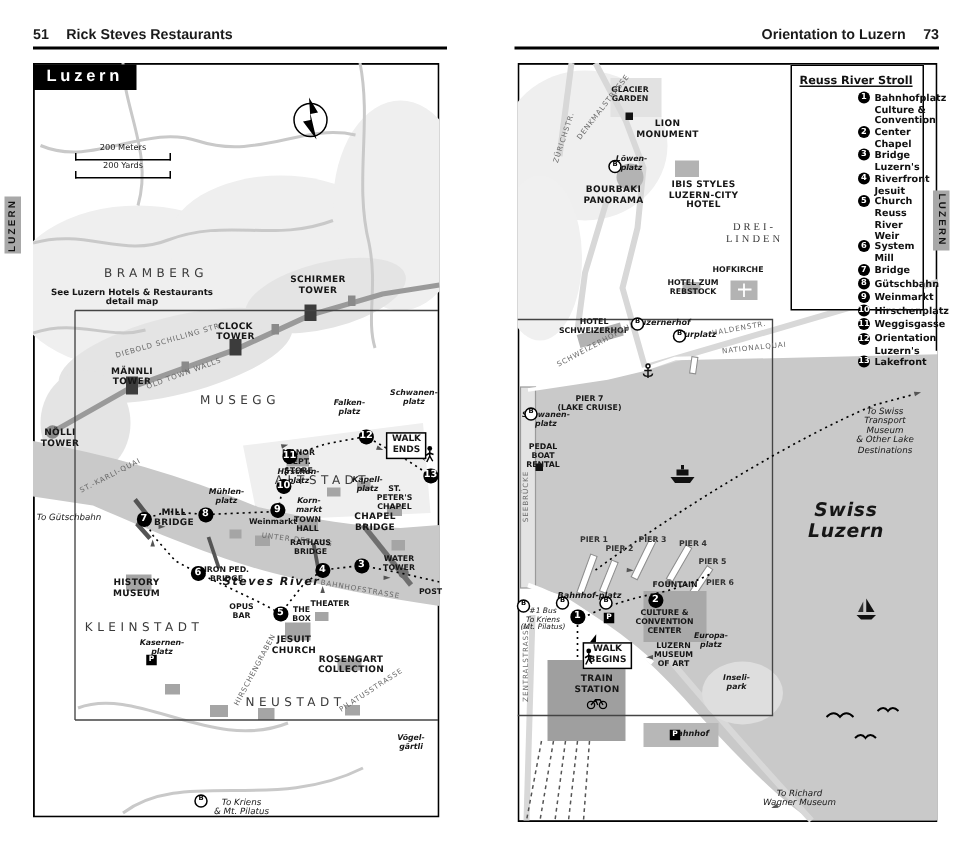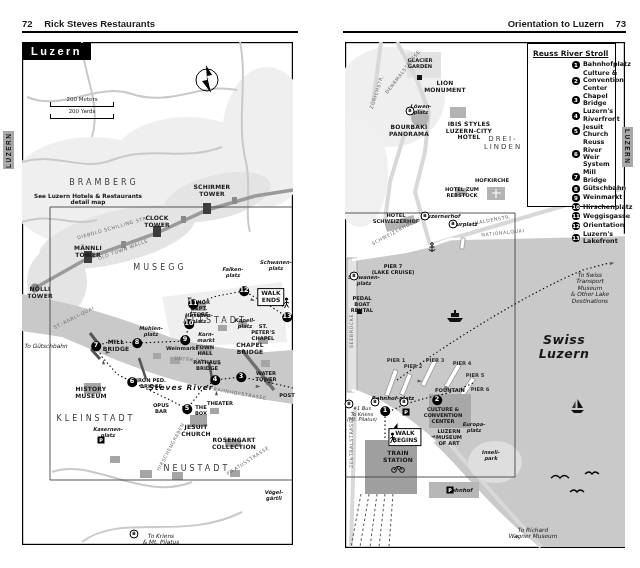--- a/index.html
+++ b/index.html
@@ -56,33 +56,33 @@
     color:#000;font-size:4.5px;font-weight:bold;line-height:6.5px;font-style:normal;}
   .icon-park{width:7px;height:7px;background:#000;color:#fff;font-size:5px;
     font-weight:bold;line-height:7px;font-style:normal;}
   .marker{position:absolute;transform:translate(-50%,-50%);width:9.5px;height:9.5px;
     border-radius:50%;background:#000;color:#fff;font-size:6.5px;font-weight:bold;
     line-height:9.5px;text-align:center;}
   
   .legend{position:absolute;left:527px;top:43px;width:89px;height:164px;background:#fff;
     border:1.2px solid #000;padding:5px 3px 3px 5px;box-sizing:border-box;z-index:5;}
   .legend-title{font-size:7.5px;font-weight:bold;text-decoration:underline;margin-bottom:3px;}
-  .legend-item{display:flex;align-items:center;margin:1.2px 0;padding-left:39px;}
+  .legend-item{display:flex;align-items:flex-end;margin:1.2px 0;padding-left:39px;}
   .ln{flex:0 0 auto;width:8px;height:8px;border-radius:50%;background:#000;color:#fff;
     font-size:5.5px;font-weight:bold;line-height:8px;text-align:center;margin-right:3px;}
   .lt{font-size:6.4px;font-weight:bold;line-height:1.12;}
   .deco{position:absolute;z-index:4;}
 </style>
 </head>
 <body>
 
 <div id="canvas">
 
   <div class="hdr hdr-left">
-    <span>72</span><span class="gap"></span>
+    <span>51</span><span class="gap"></span>
     <span>Rick Steves Restaurants</span>
   </div>
   <div class="hdr hdr-right">
     <span>Orientation to Luzern</span><span class="gap"></span>
     <span>73</span>
   </div>
   <div class="rule rule-left"></div>
   <div class="rule rule-right"></div>
 
   <div class="tab tab-left">LUZERN</div>
@@ -419,21 +419,21 @@
 MONUMENT</span>
       <span class="lbl ital" style="left: 421px; top: 110px; transform: translate(-50%, -50%);">Löwen-
 platz</span>
       <span class="lbl street" style="left: 377px; top: 92px; transform: translate(-50%, -50%) rotate(-72deg);">ZÜRICHSTR.</span>
       <span class="lbl street" style="left: 403px; top: 72px; transform: translate(-50%, -50%) rotate(-52deg);">DENKMALSTRASSE</span>
       <span class="lbl place-sm" style="left: 409px; top: 131px; transform: translate(-50%, -50%);">BOURBAKI
 PANORAMA</span>
       <span class="lbl place-sm" style="left: 469px; top: 131px; transform: translate(-50%, -50%);">IBIS STYLES
 LUZERN-CITY
 HOTEL</span>
-      <span class="lbl district2" style="left: 503px; top: 144px; transform: translate(-50%, -50%);">DREI-
+      <span class="lbl district2" style="left: 503px; top: 156px; transform: translate(-50%, -50%); font-family: Liberation Serif, serif;">DREI-
 LINDEN</span>
       <span class="lbl place-xs" style="left: 492px; top: 181px; transform: translate(-50%, -50%);">HOFKIRCHE</span>
       <span class="lbl place-xs" style="left: 462px; top: 193px; transform: translate(-50%, -50%);">HOTEL ZUM
 REBSTOCK</span>
       <span class="lbl street" style="left: 493px; top: 220px; transform: translate(-50%, -50%) rotate(-10deg);">HALDENSTR.</span>
       <span class="lbl street" style="left: 503px; top: 233px; transform: translate(-50%, -50%) rotate(-6deg);">NATIONALQUAI</span>
       <span class="lbl boldital" style="left: 442px; top: 216px; transform: translate(-50%, -50%);">Luzernerhof</span>
       <span class="lbl boldital" style="left: 465px; top: 224px; transform: translate(-50%, -50%);">Kurplatz</span>
       <span class="lbl place-xs" style="left: 396px; top: 219px; transform: translate(-50%, -50%);">HOTEL
 SCHWEIZERHOF</span>

